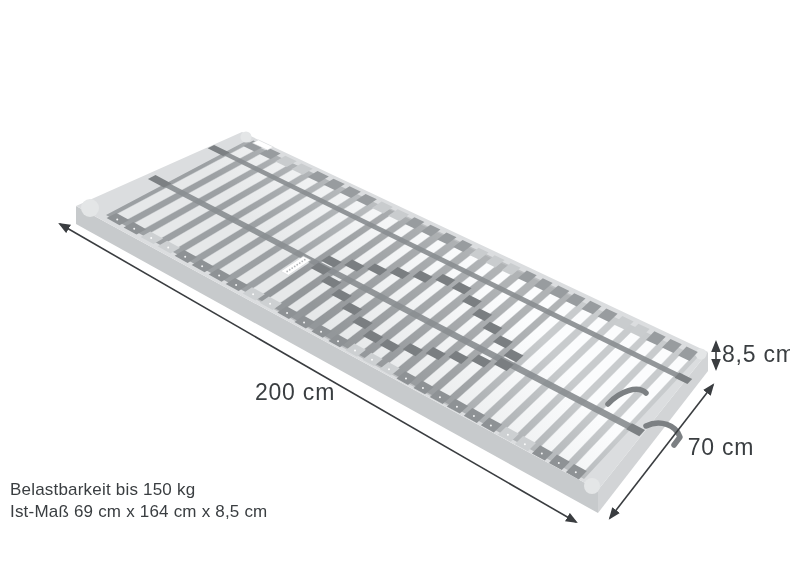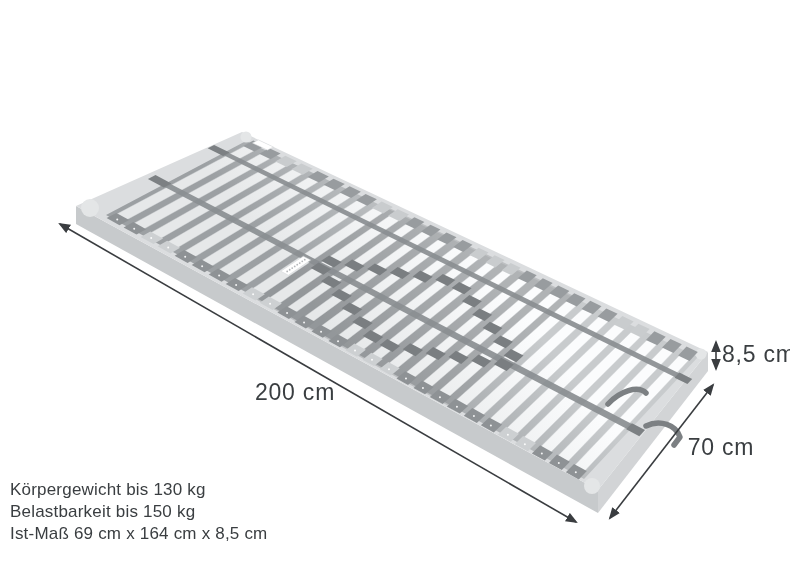--- a/index.html
+++ b/index.html
@@ -214,17 +214,16 @@
       <text class="dimtext" x="721" y="455" text-anchor="middle">70 cm</text>
     </g>
 
     <g>
       <line class="dimline" x1="716" y1="342" x2="716" y2="369" marker-start="url(#ah)" marker-end="url(#ah)"></line>
       <text class="dimtext" x="722" y="362">8,5 cm</text>
     </g>
   </svg>
 
   <div class="specs">
-    <div>Körpergewicht bis 130 kg</div>
     <div>Belastbarkeit bis 150 kg</div>
     <div>Ist-Maß 69 cm x 164 cm x 8,5 cm</div>
   </div>
 </div>
 
 </body></html>

